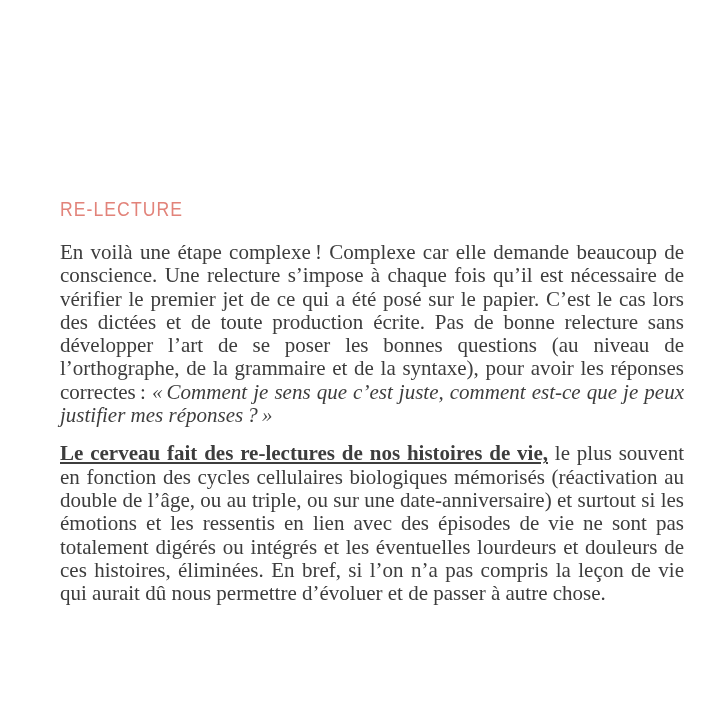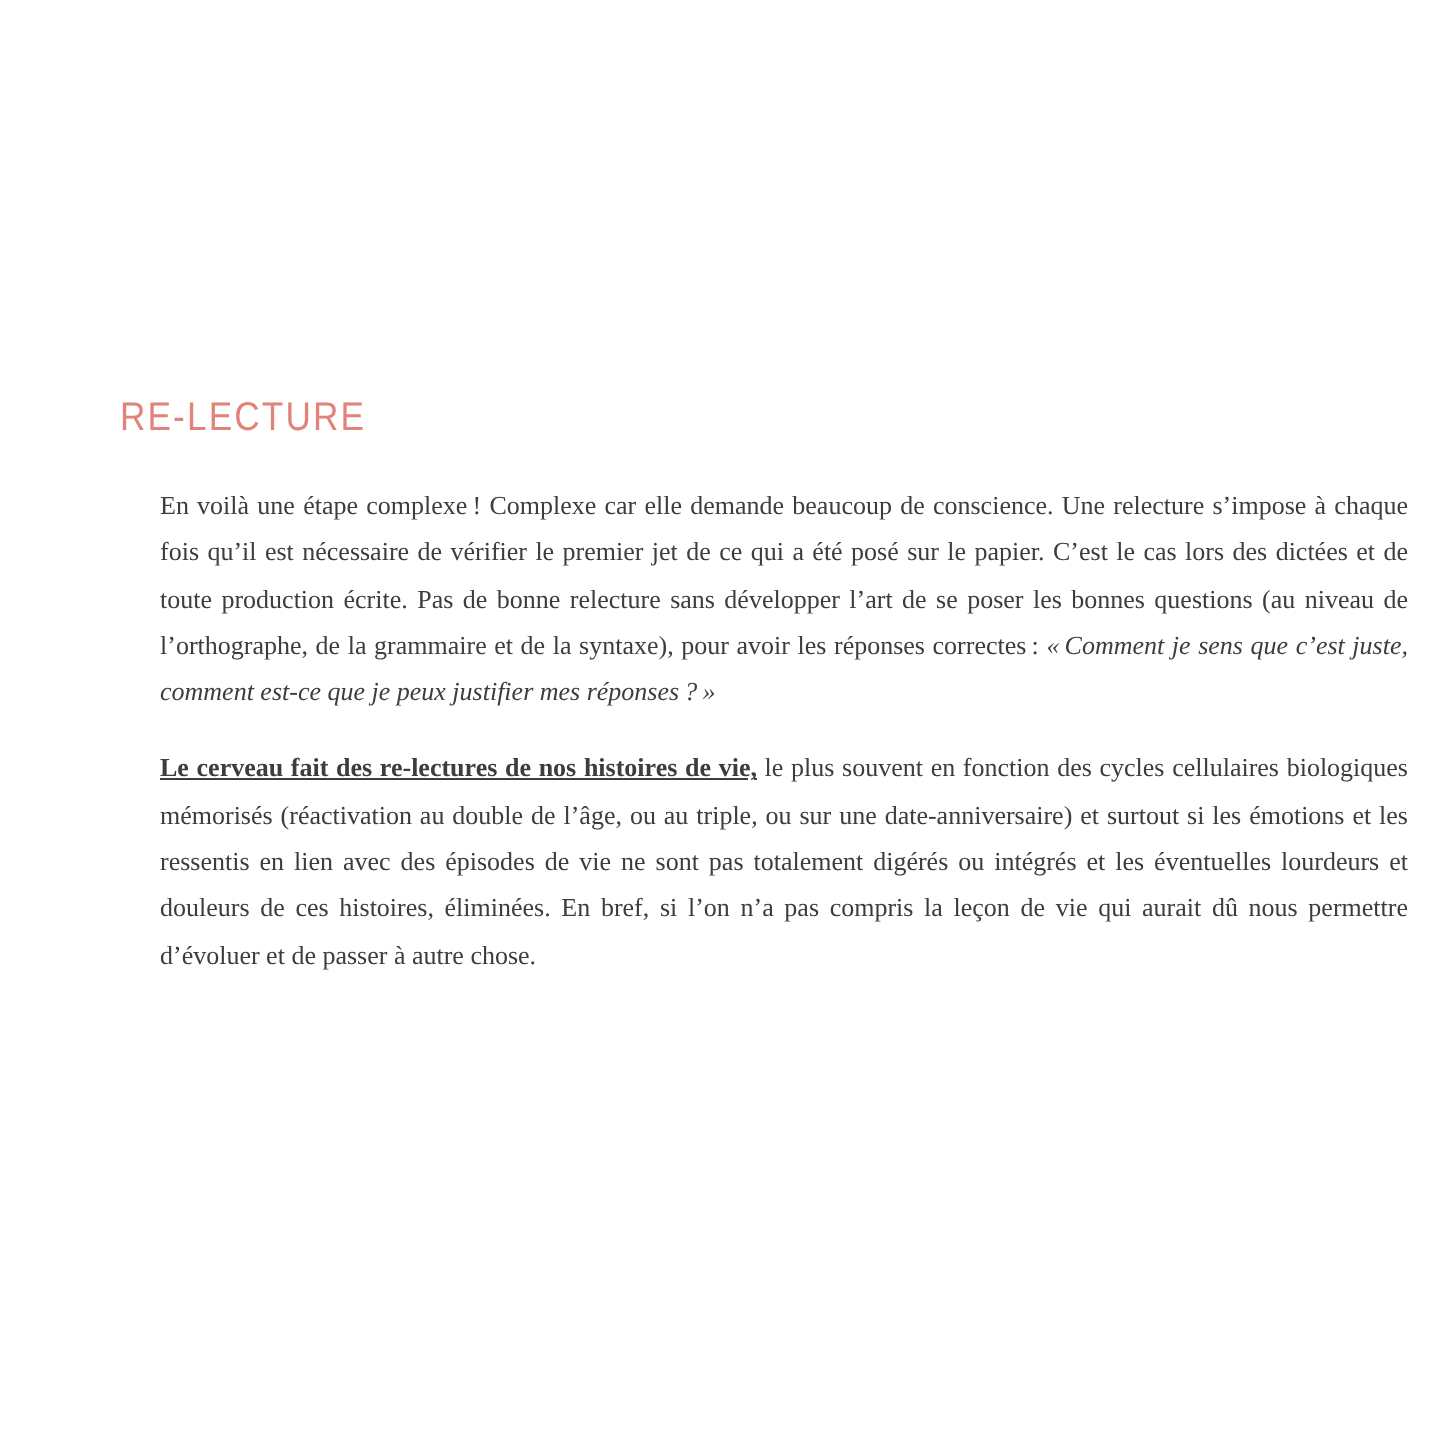--- a/index.html
+++ b/index.html
@@ -29,27 +29,26 @@
     transform: scaleX(0.88);
     transform-origin: left center;
     white-space: nowrap;
   }
   .content {
     position: absolute;
     left: 60px;
     top: 241px;
     width: 624px;
     font-family: "Liberation Serif", serif;
-    font-size: 13px;
+    font-size: 21px;
     line-height: 23.3px;
     color: #3d3d3d;
     text-align: justify;
     -webkit-hyphens: auto;
     hyphens: auto;
-    margin-left: 20px;
   }
   .content p { margin: 0; }
   .content p + p { margin-top: 15px; }
   .seg-normal { font-style: normal; font-weight: normal; }
   .seg-bold   { font-weight: bold; text-decoration: underline; }
   .seg-italic { font-style: italic; }
 </style>
 </head>
 <body>
 

